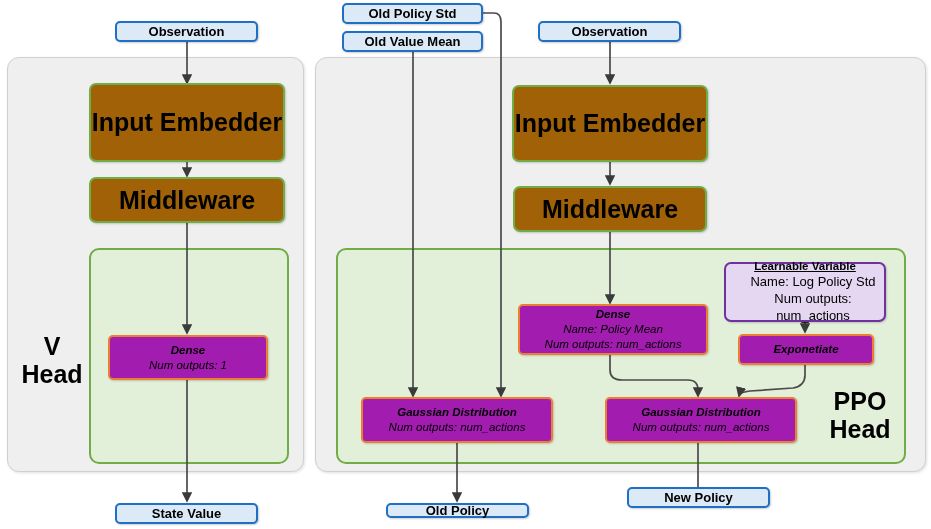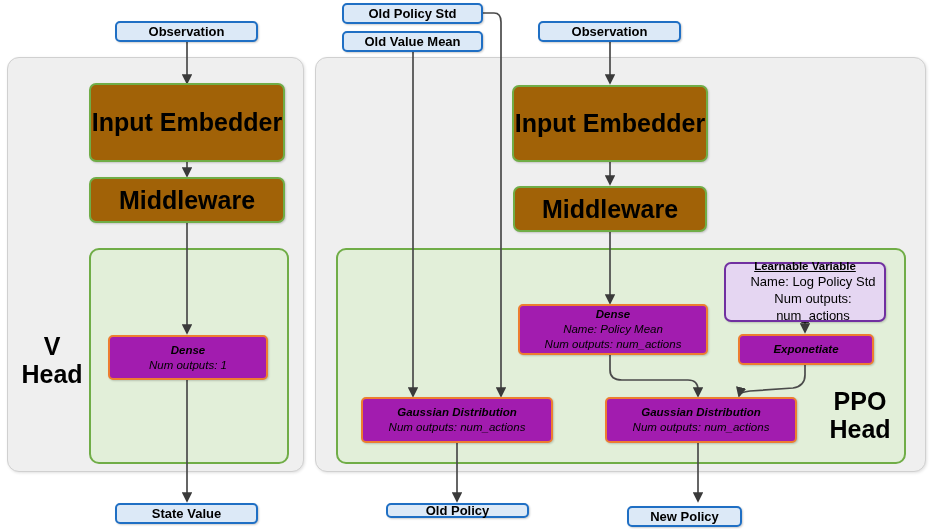--- a/index.html
+++ b/index.html
@@ -152,17 +152,17 @@
   </div>
 
   <div class="node nBlue" style="left:115px;top:503px;width:143px;height:21px;">
     <span class="t">State Value</span>
   </div>
 
   <div class="node nBlue" style="left:386px;top:503px;width:143px;height:15px;">
     <span class="t">Old Policy</span>
   </div>
 
-  <div class="node nBlue" style="left:627px;top:506px;width:115px;height:21px;">
+  <div class="node nBlue" style="left:627px;top:487px;width:143px;height:21px;">
     <span class="t">New Policy</span>
   </div>
 
 </div>
 
 </body></html>

